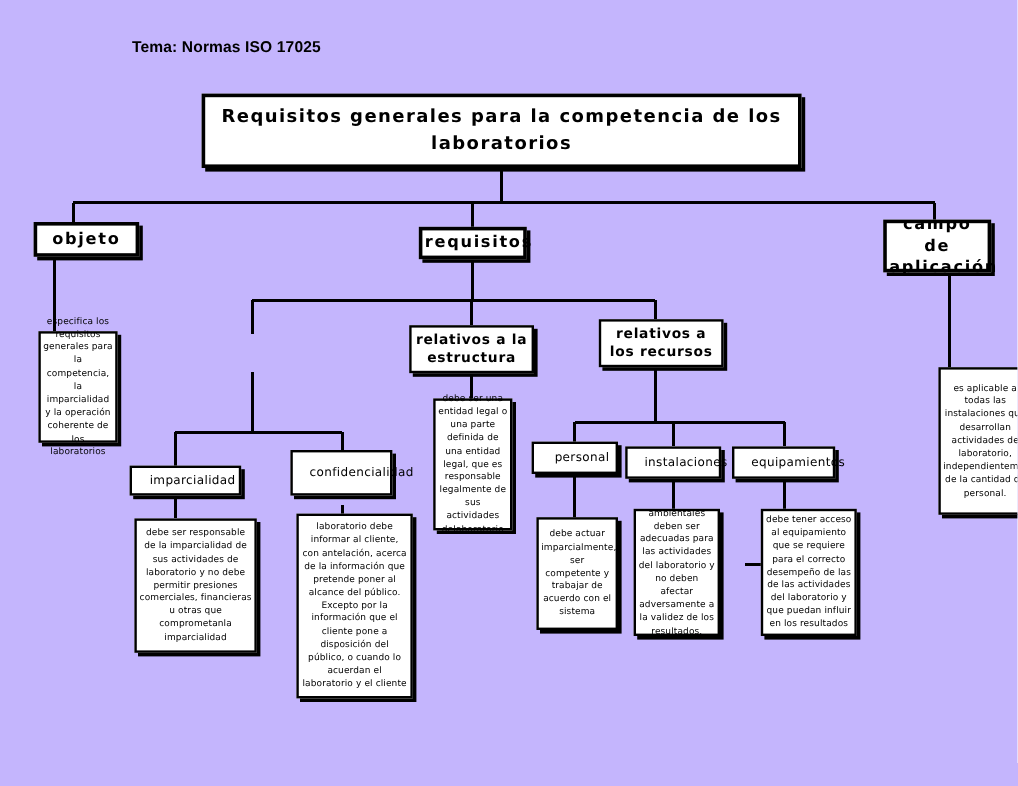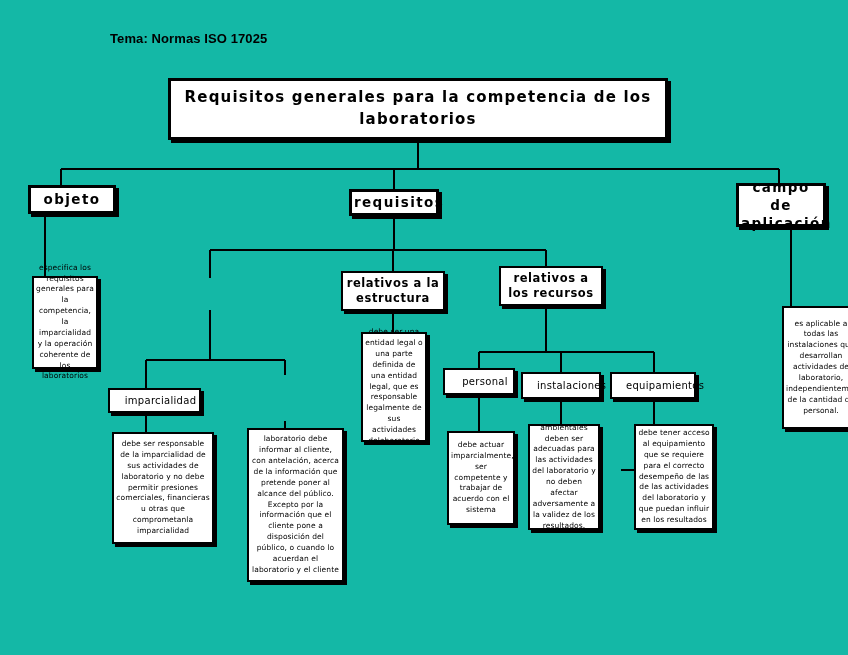--- a/index.html
+++ b/index.html
@@ -8,21 +8,21 @@
     padding: 0;
     background: #ffffff;
   }
   body {
     font-family: "DejaVu Sans", sans-serif;
   }
   #canvas {
     position: relative;
     width: 848px;
     height: 655px;
-    background: #14b8a6;
+    background: #c4b5fd;
     overflow: hidden;
   }
   #lines {
     position: absolute;
     left: 0; top: 0;
     width: 848px;
     height: 655px;
     pointer-events: none;
   }
 
@@ -192,20 +192,23 @@
   </div>
 
   <div class="node lvl3" style="left:499px; top:266px; width:104px; height:40px;">
     <span class="txt">relativos a los recursos</span>
   </div>
 
   <div class="node lvl4" style="left:108px; top:388px; width:93px; height:25px;">
     <span class="txt">imparcialidad</span>
   </div>
 
+  <div class="node lvl4" style="left:242px; top:375px; width:85px; height:38px;">
+    <span class="txt">confidencialidad</span>
+  </div>
 
   <div class="node lvl4" style="left:443px; top:368px; width:72px; height:27px;">
     <span class="txt">personal</span>
   </div>
 
   <div class="node lvl4" style="left:521px; top:372px; width:80px; height:27px;">
     <span class="txt">instalaciones</span>
   </div>
 
   <div class="node lvl4" style="left:610px; top:372px; width:86px; height:27px;">

